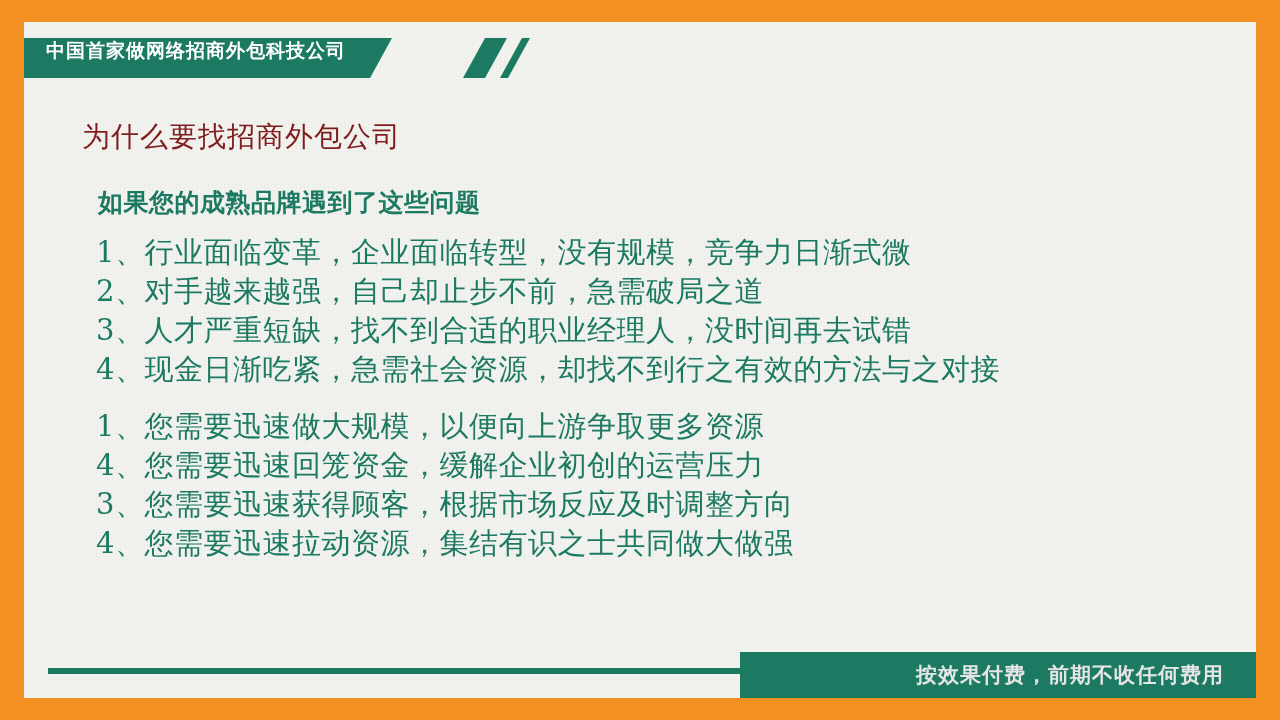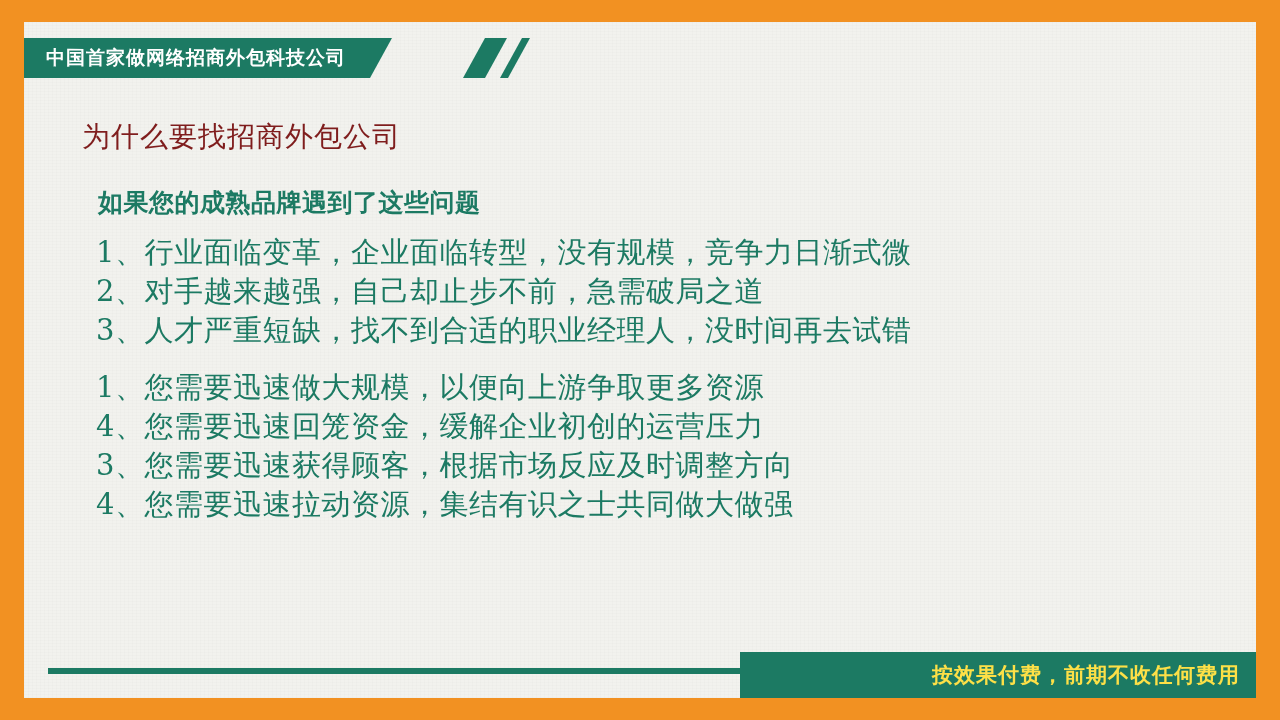--- a/index.html
+++ b/index.html
@@ -33,21 +33,21 @@
       repeating-linear-gradient(90deg, rgba(0,0,0,0.01) 0px, rgba(0,0,0,0.01) 1px, rgba(255,255,255,0) 1px, rgba(255,255,255,0) 4px);
   }
   
   .top-banner {
     position: absolute;
     left: 24px;
     top: 38px;
     height: 40px;
     background: #1C7A63;
     display: flex;
-    align-items: center;
+    align-items: flex-start;
     padding-left: 22px;
     padding-right: 46px;
     color: #FFFFFF;
     font-size: 19px;
     font-weight: bold;
     letter-spacing: 1px;
     clip-path: polygon(0 0, 100% 0, calc(100% - 22px) 100%, 0 100%);
     z-index: 5;
   }
   .banner-accent {
@@ -74,23 +74,23 @@
   .bottom-bar {
     position: absolute;
     left: 740px;
     top: 652px;
     width: 516px;
     height: 46px;
     background: #1C7A63;
     display: flex;
     align-items: center;
     justify-content: flex-end;
-    padding-right: 16px;
+    padding-right: 32px;
     box-sizing: border-box;
-    color: #fde047;
+    color: #e5e5e5;
     font-size: 21px;
     font-weight: bold;
     letter-spacing: 1px;
     z-index: 5;
   }
   .bottom-line {
     position: absolute;
     left: 48px;
     top: 668px;
     width: 700px;
@@ -156,20 +156,21 @@
   <div class="banner-accent2"></div>
 
   <div class="content">
     <div class="title">为什么要找招商外包公司</div>
 
     <div class="subhead">如果您的成熟品牌遇到了这些问题</div>
     <div class="list">
       <div class="list-item">1、行业面临变革，企业面临转型，没有规模，竞争力日渐式微</div>
       <div class="list-item">2、对手越来越强，自己却止步不前，急需破局之道</div>
       <div class="list-item">3、人才严重短缺，找不到合适的职业经理人，没时间再去试错</div>
+      <div class="list-item">4、现金日渐吃紧，急需社会资源，却找不到行之有效的方法与之对接</div>
     </div>
 
     <div class="list second">
       <div class="list-item">1、您需要迅速做大规模，以便向上游争取更多资源</div>
       <div class="list-item">4、您需要迅速回笼资金，缓解企业初创的运营压力</div>
       <div class="list-item">3、您需要迅速获得顾客，根据市场反应及时调整方向</div>
       <div class="list-item">4、您需要迅速拉动资源，集结有识之士共同做大做强</div>
     </div>
   </div>
 

